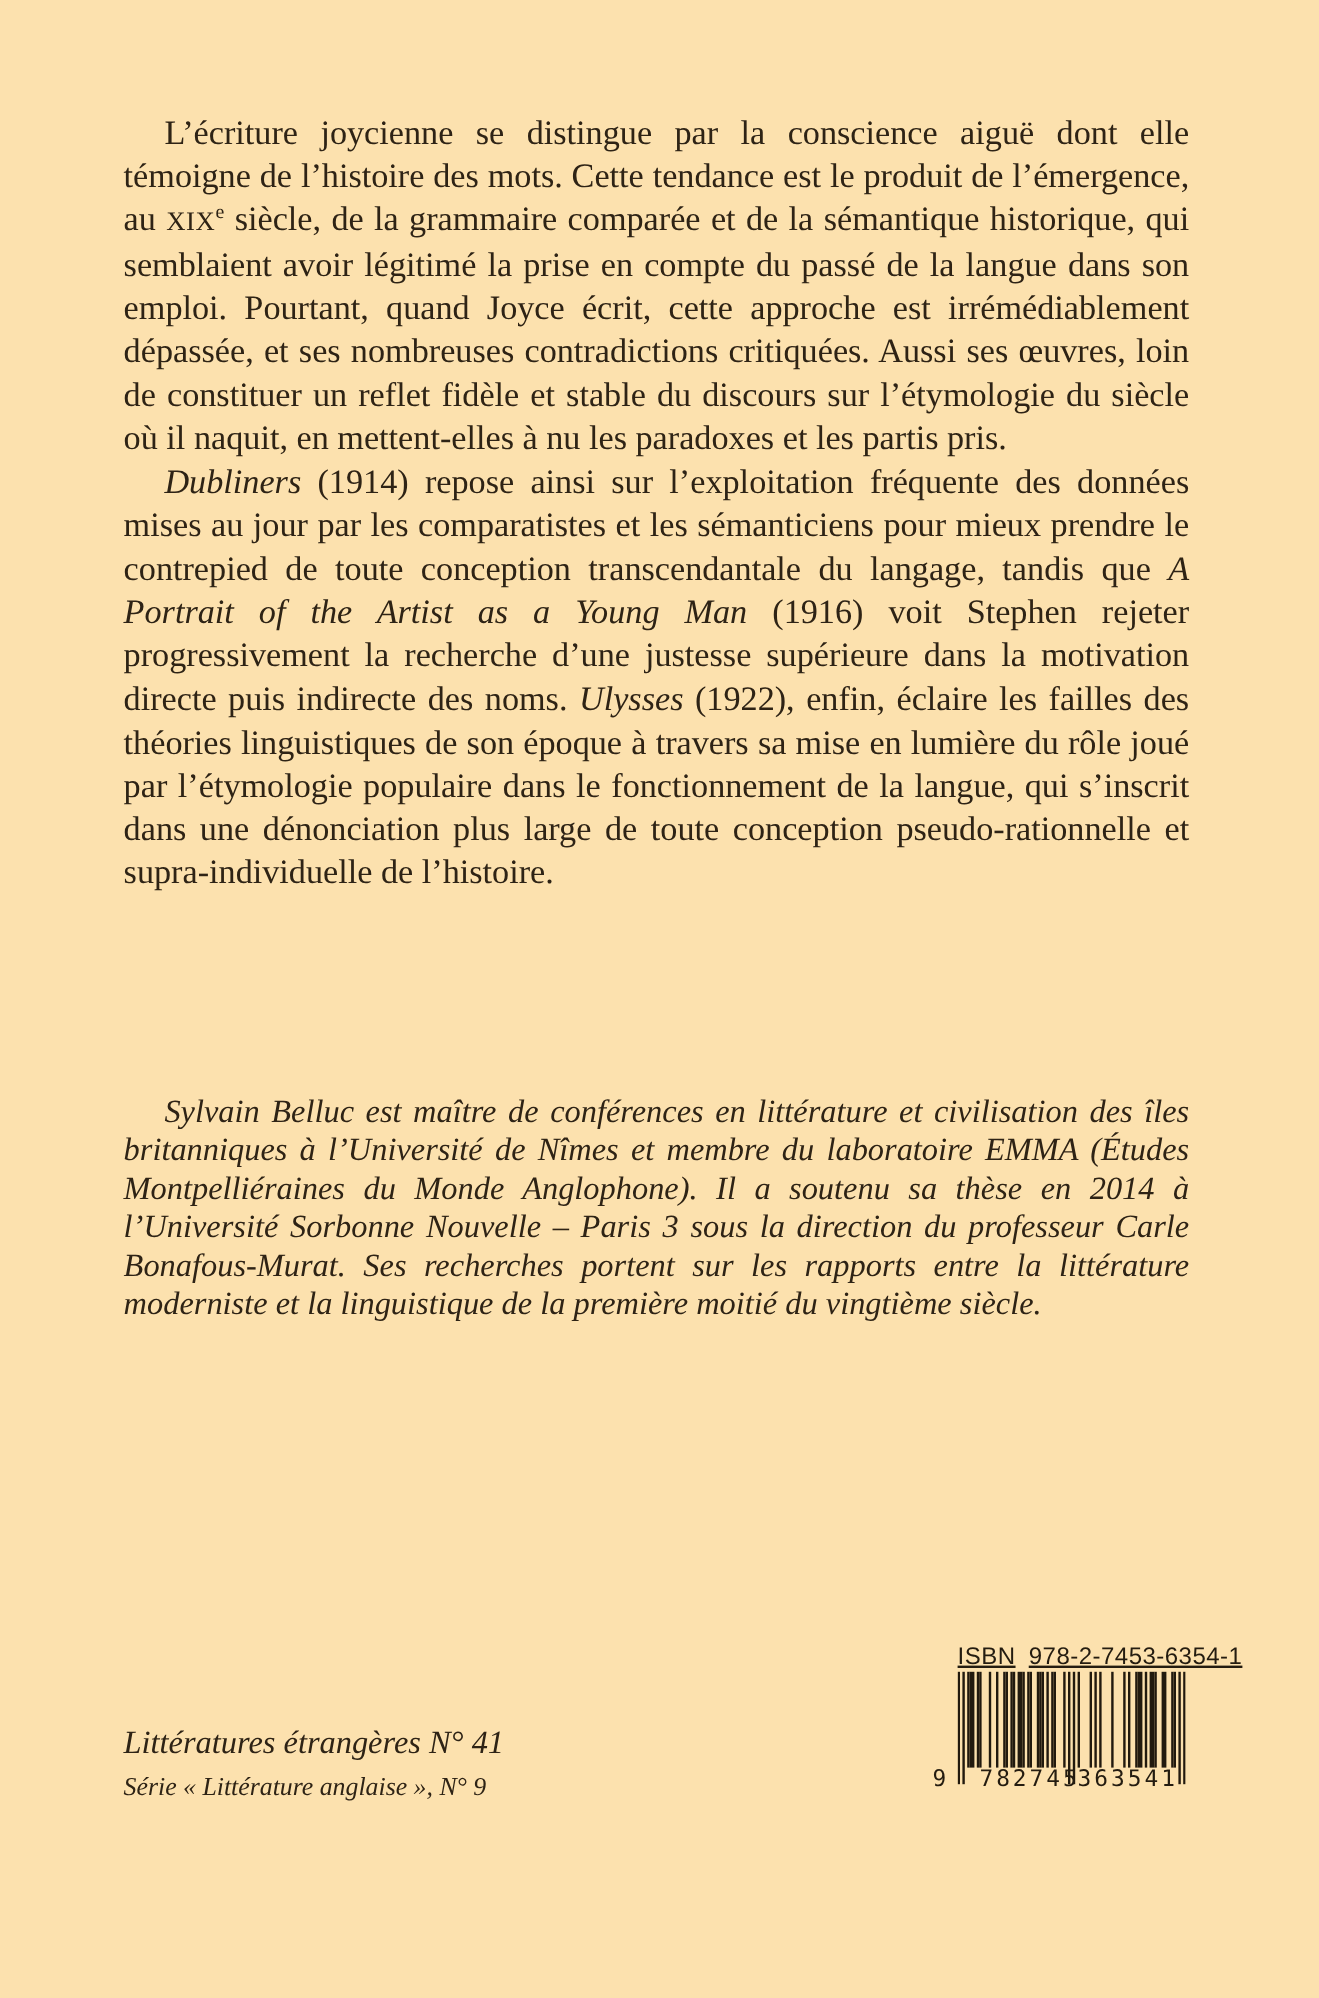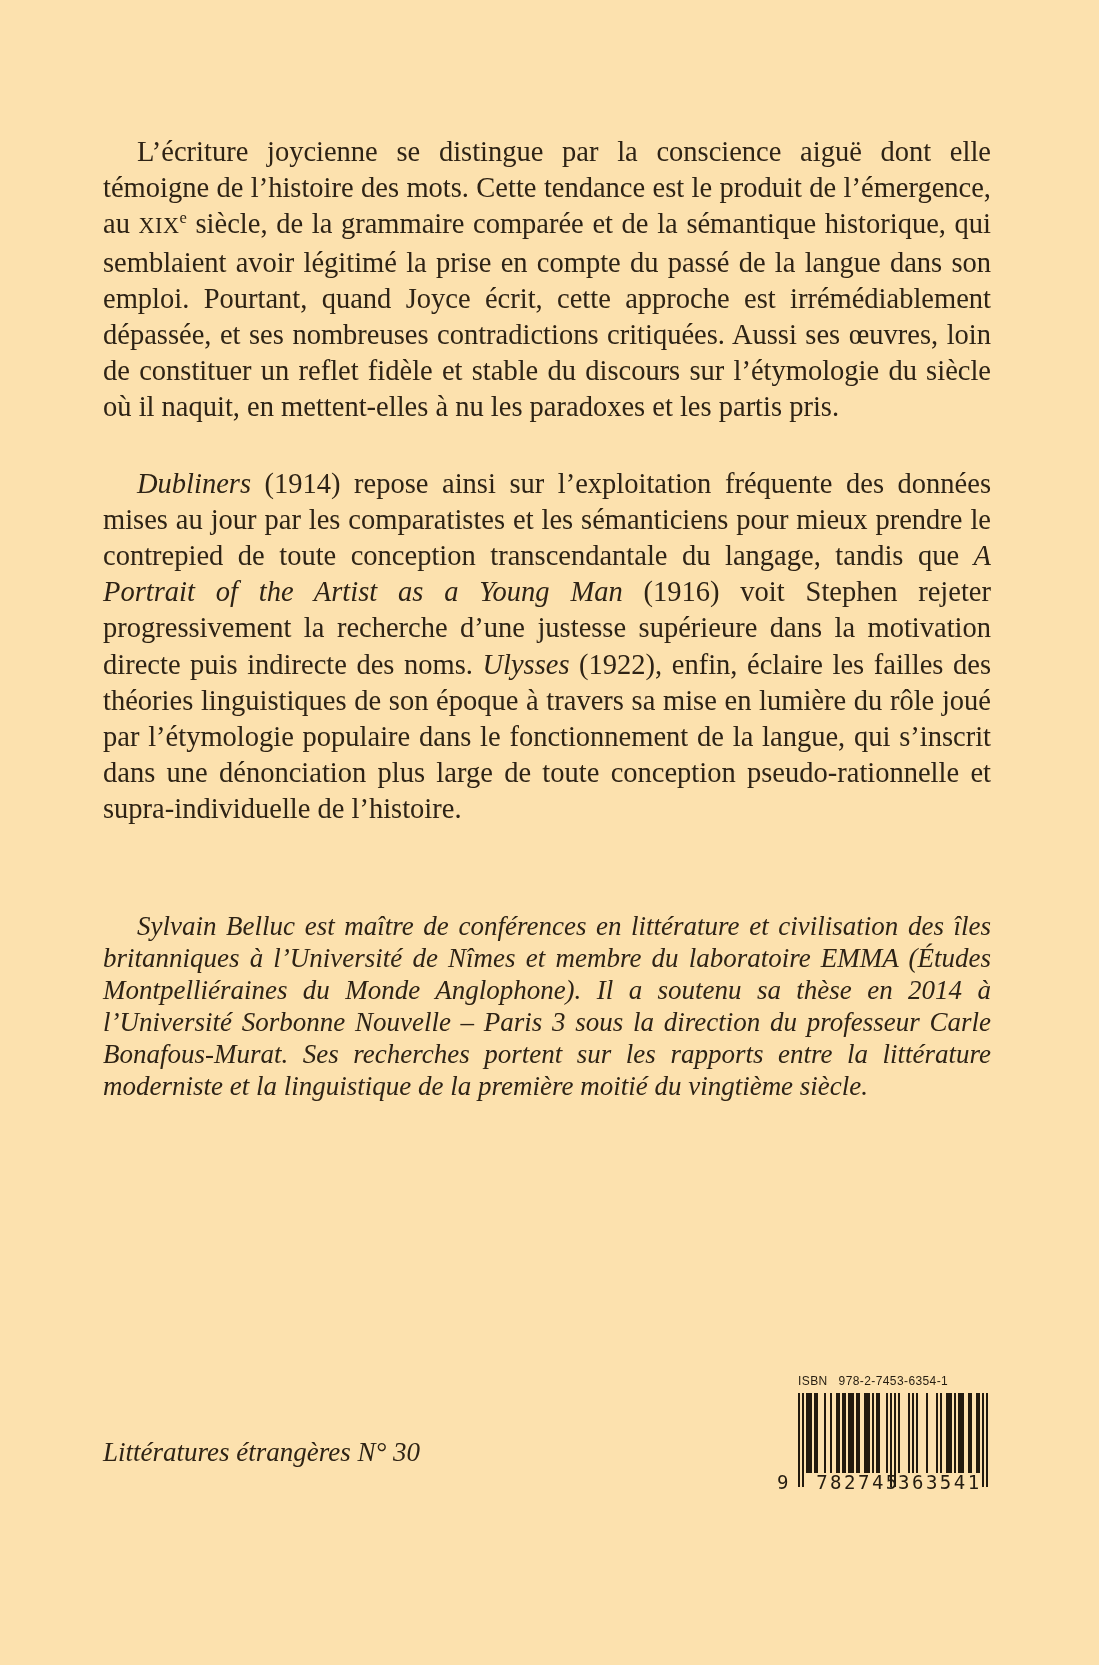--- a/index.html
+++ b/index.html
@@ -14,21 +14,20 @@
   .cover { position:absolute; inset:0; }
 
   
   .synopsis { position:absolute; left:103px; top:94px; width:888px; }
   .body-p {
     font-size:28.5px;
     line-height:36.2px;
     text-align:justify;
     text-indent:34px;
     hyphens:none;
-    margin-top:40px;
   }
   .body-p sup { font-size:0.58em; line-height:0; }
   .sc { font-size:0.78em; letter-spacing:0.5px; }
   .i { font-style:italic; }
 
   
   .bio {
     position:absolute; left:103px; top:910px; width:888px;
     font-style:italic;
     font-size:27px;
@@ -40,25 +39,26 @@
 
   
   .series { position:absolute; left:103px; top:1437px; font-style:italic; }
   .series-line1 { font-size:27px; line-height:30px; }
   .series-line2 { font-size:21.5px; line-height:26px; margin-top:9px; }
 
   
   .isbn-block { position:absolute; left:777px; top:1371px; width:220px; }
   .isbn-line {
     font-family:"Liberation Sans", "DejaVu Sans", sans-serif;
-    font-size:12px; line-height:20px;
+    font-size:20px; line-height:20px;
     letter-spacing:0.4px;
     padding-left:21px;
     white-space:nowrap;
     color:#241c10;
+    text-decoration:underline;
   }
   .isbn-line .isbn-label { margin-right:11px; }
   #barcode { display:block; margin-left:21px; margin-top:2px; }
   .bc-digits {
     position:relative;
     margin-top:-16px;
     height:24px;
     font-family:"DejaVu Sans Mono", "Liberation Mono", monospace;
     font-size:19px;
     color:#241c10;
@@ -73,21 +73,22 @@
 <div class="cover">
 
   <div class="synopsis">
     <p class="body-p"><span>L’écriture joycienne se distingue par la conscience aiguë dont elle témoigne de l’histoire des mots. Cette tendance est le produit de l’émergence, au </span><span class="sc">XIX</span><sup>e</sup><span> siècle, de la grammaire comparée et de la sémantique historique, qui semblaient avoir légitimé la prise en compte du passé de la langue dans son emploi. Pourtant, quand Joyce écrit, cette approche est irrémédiablement dépassée, et ses nombreuses contradictions critiquées. Aussi ses œuvres, loin de constituer un reflet fidèle et stable du discours sur l’étymologie du siècle où il naquit, en mettent-elles à nu les paradoxes et les partis pris.</span></p>
     <p class="body-p"><span class="i">Dubliners</span><span> (1914) repose ainsi sur l’exploitation fréquente des données mises au jour par les comparatistes et les sémanticiens pour mieux prendre le contrepied de toute conception transcendantale du langage, tandis que </span><span class="i">A Portrait of the Artist as a Young Man</span><span> (1916) voit Stephen rejeter progressivement la recherche d’une justesse supérieure dans la motivation directe puis indirecte des noms. </span><span class="i">Ulysses</span><span> (1922), enfin, éclaire les failles des théories linguistiques de son époque à travers sa mise en lumière du rôle joué par l’étymologie populaire dans le fonctionnement de la langue, qui s’inscrit dans une dénonciation plus large de toute conception pseudo-rationnelle et supra-individuelle de l’histoire.</span></p>
   </div>
 
   <p class="bio"><span class="i">Sylvain Belluc est maître de conférences en littérature et civilisation des îles britanniques à l’Université de Nîmes et membre du laboratoire EMMA (Études Montpelliéraines du Monde Anglophone). Il a soutenu sa thèse en 2014 à l’Université Sorbonne Nouvelle – Paris 3 sous la direction du professeur Carle Bonafous-Murat. Ses recherches portent sur les rapports entre la littérature moderniste et la linguistique de la première moitié du vingtième siècle.</span></p>
 
   <div class="series">
-    <div class="series-line1">Littératures étrangères N° 30</div>
+    <div class="series-line1">Littératures étrangères N° 41</div>
+    <div class="series-line2">Série « Littérature anglaise », N° 9</div>
   </div>
 
   <div class="isbn-block">
     <div class="isbn-line">
       <span class="isbn-label">ISBN</span><span>978-2-7453-6354-1</span>
     </div>
     <svg id="barcode" xmlns="http://www.w3.org/2000/svg" width="190" height="94">
         <rect x="0" y="0" width="2" height="94" fill="#221a0e"></rect>
         <rect x="4" y="0" width="2" height="94" fill="#221a0e"></rect>
         <rect x="8" y="0" width="2" height="80" fill="#221a0e"></rect>

